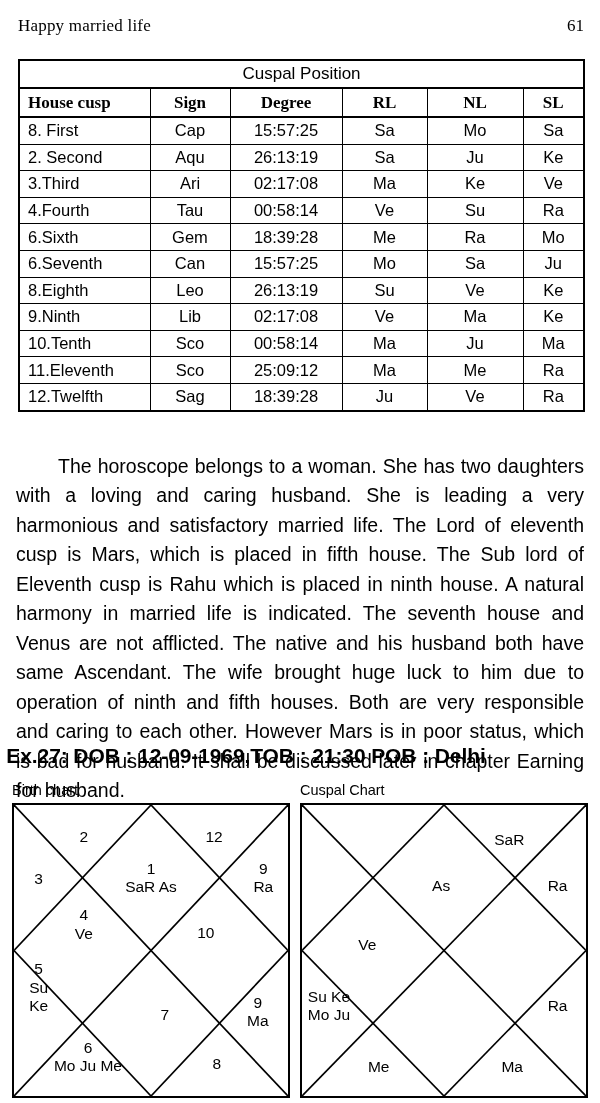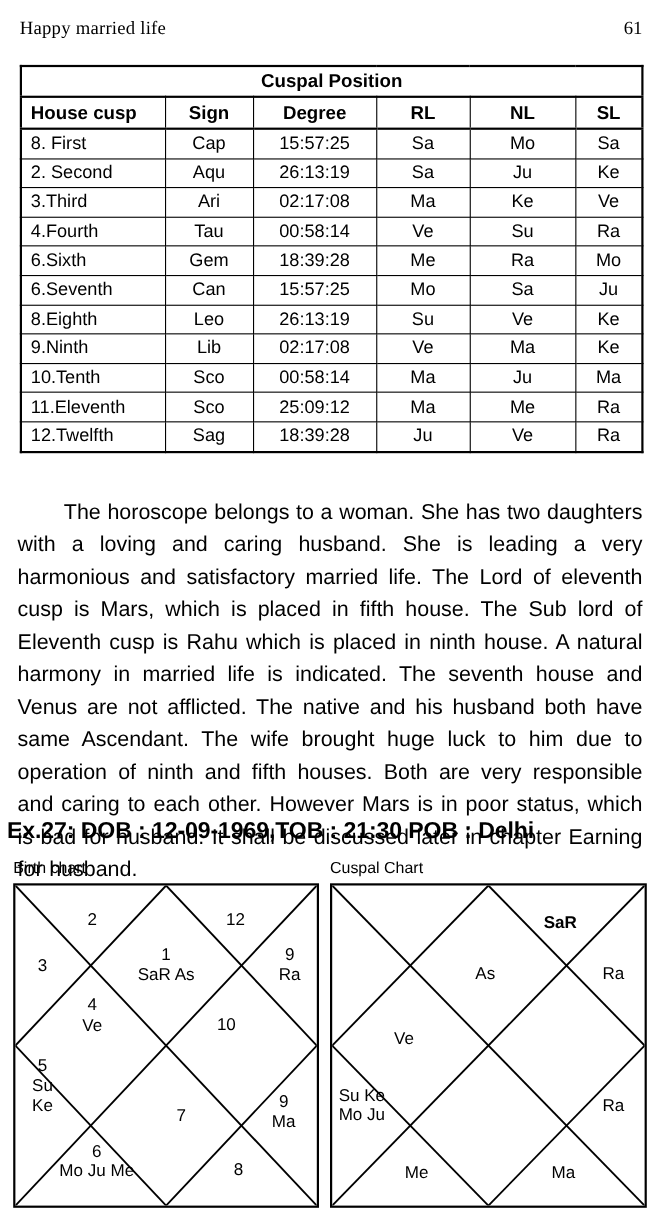--- a/index.html
+++ b/index.html
@@ -52,30 +52,31 @@
   table.cuspal td, table.cuspal th {
     border: 1px solid #000;
     padding: 0;
     height: 25.6px;
     font-size: 16.5px;
     text-align: center;
     vertical-align: middle;
     font-weight: normal;
   }
   table.cuspal tr.title-row td {
-    font-weight: bold;
+    font-weight: normal;
     font-size: 17px;
     height: 26px;
     border-bottom: 2px solid #000;
   }
   table.cuspal tr.head-row td {
     font-weight: bold;
     font-size: 17px;
     height: 27px;
     border-bottom: 2px solid #000;
+    font-family: Liberation Serif, serif;
   }
   table.cuspal td.cusp-cell {
     text-align: left;
     padding-left: 8px;
   }
   table.cuspal tr.head-row td.cusp-cell {
     padding-left: 8px;
   }
   
   col.c-cusp   { width: 131px; }
@@ -375,16 +376,16 @@
   </div>
   <div class="house" style="left:90%;  top:69%;">
     <span class="hbodies">Ra</span>
   </div>
   <div class="house" style="left:76%;  top:50%;">
     <span class="hbodies"></span>
   </div>
   <div class="house" style="left:90%;  top:28%;">
     <span class="hbodies">Ra</span>
   </div>
-  <div class="house" style="left:73%;  top:12%;font-weight:bold;">
+  <div class="house" style="left:73%;  top:12%;">
     <span class="hbodies">SaR</span>
   </div>
 </div>
 
 </body></html>

